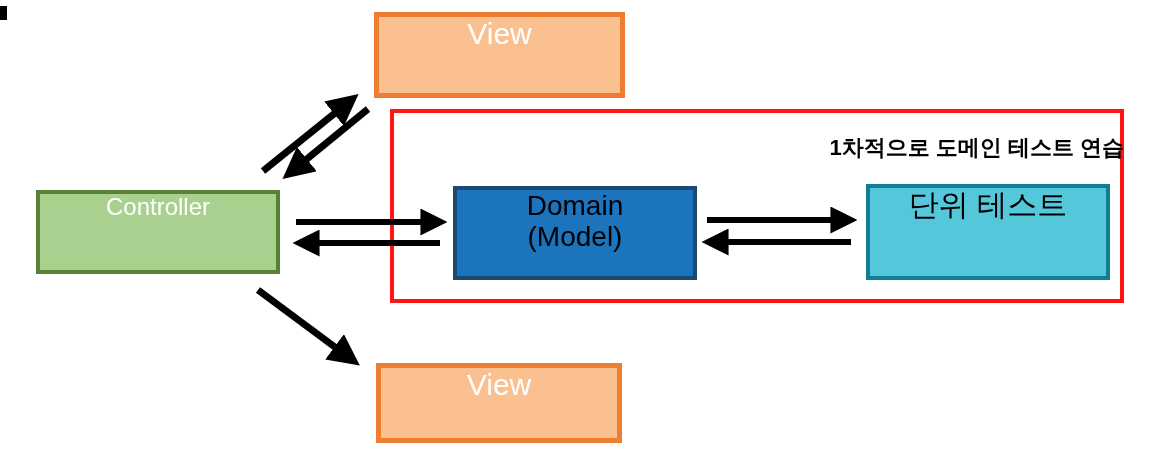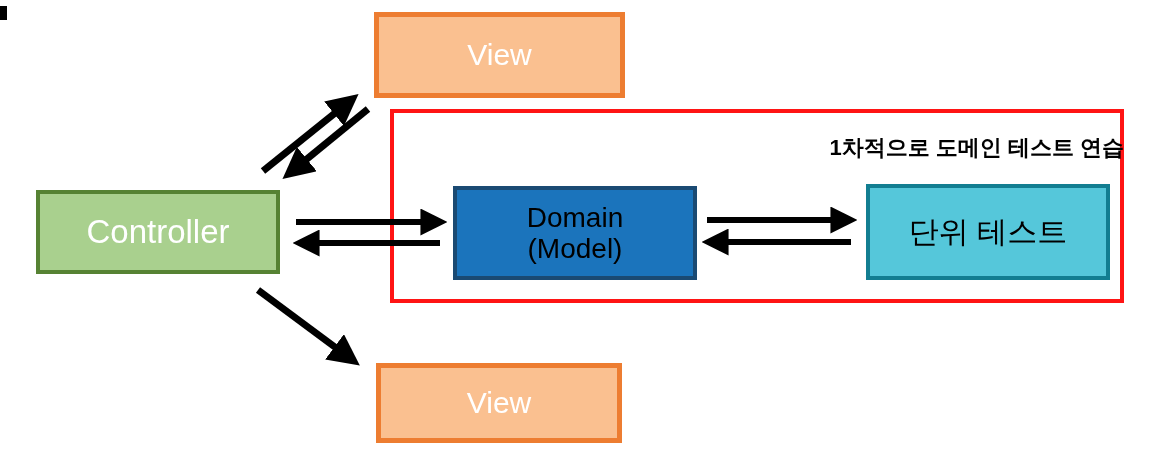--- a/index.html
+++ b/index.html
@@ -20,28 +20,27 @@
     left: 0; top: 6;
     top: 6px;
     width: 7px; height: 14px;
     background: #000000;
   }
   .node {
     position: absolute;
     box-sizing: border-box;
     border-style: solid;
     display: flex;
-    align-items: center;
     justify-content: center;
     text-align: center;
   }
   .node-controller {
     left: 36px; top: 190px; width: 244px; height: 84px;
     border-width: 4px;
-    font-size: 33px;
+    font-size: 24px;
   }
   .node-view-top {
     left: 374px; top: 12px; width: 251px; height: 86px;
     border-width: 5px;
     font-size: 30px;
   }
   .node-view-bottom {
     left: 376px; top: 363px; width: 246px; height: 80px;
     border-width: 5px;
     font-size: 30px;

